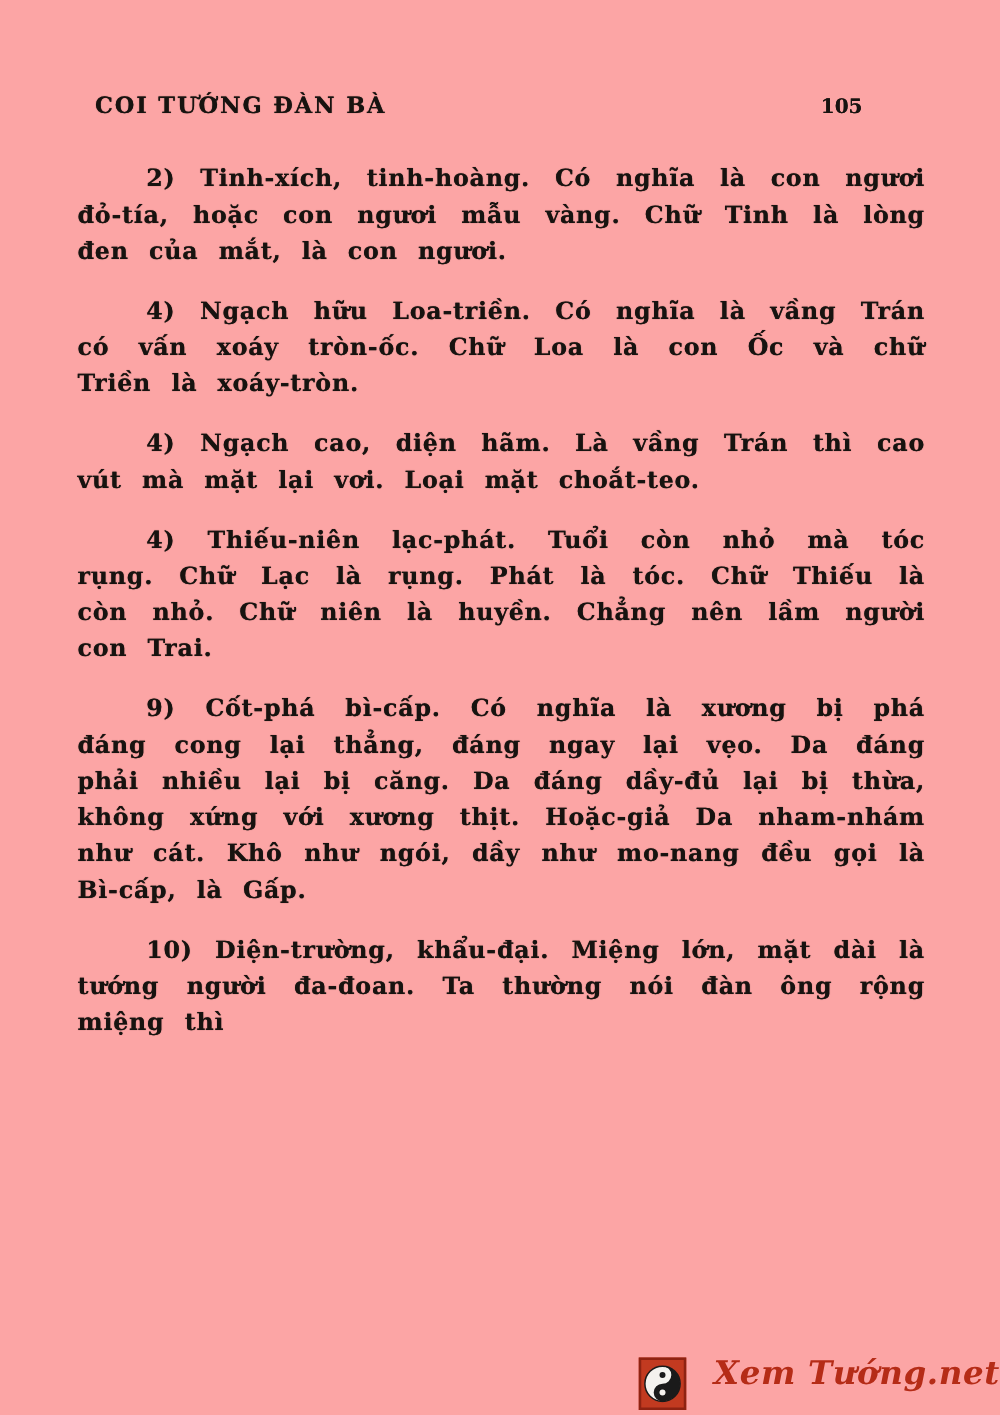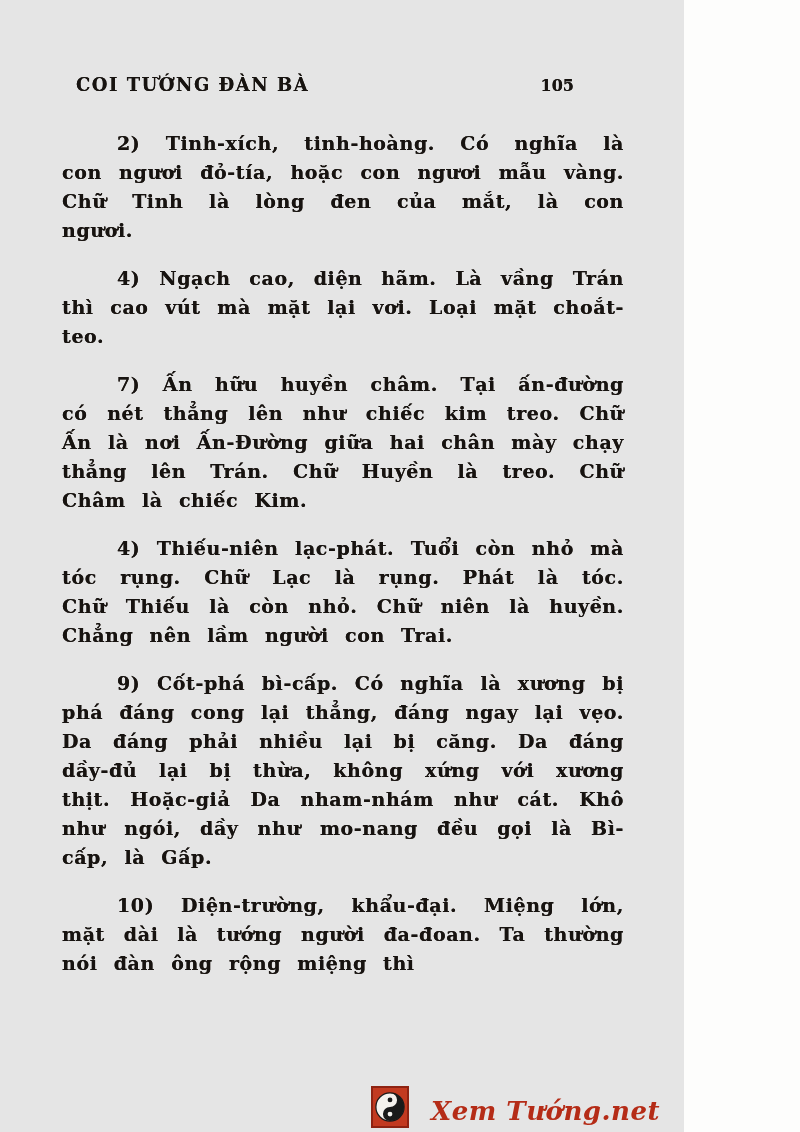--- a/index.html
+++ b/index.html
@@ -2,23 +2,23 @@
 <html><head>
 <meta charset="utf-8">
 <style>
   html, body {
     margin: 0;
     padding: 0;
     background: #fdfdfc;
   }
   .page {
     position: relative;
-    width: 684px;
+    width: 800px;
     height: 1132px;
-    background: #e5e5e5;
+    background: #fca5a5;
     overflow: hidden;
     font-family: "DejaVu Serif", "Liberation Serif", serif;
     color: #171310;
     box-sizing: border-box;
     padding: 74px 60px 16px 62px;
   }
   .running-header {
     display: flex;
     justify-content: space-between;
     align-items: baseline;
@@ -44,24 +44,24 @@
     text-align: justify;
     text-indent: 55px;
     letter-spacing: 0.6px;
     word-spacing: 9px;
     text-shadow: 0 0 0.6px rgba(25,18,12,0.85);
   }
   .lead {
   }
   .watermark {
     position: absolute;
-    right: 24px;
+    right: 0;
     bottom: 4px;
     display: flex;
-    align-items: flex-end;
+    align-items: flex-start;
     gap: 22px;
   }
   .yinyang-box {
     width: 38px;
     height: 42px;
     background: #c23a20;
     border: 2px solid #8e2312;
     display: flex;
     align-items: center;
     justify-content: center;
@@ -87,26 +87,26 @@
     <span class="running-title">COI TƯỚNG ĐÀN BÀ</span>
     <span class="page-number">105</span>
   </div>
 
   <div class="body-text">
     <p>
       <span class="lead">2) Tinh-xích, tinh-hoàng.</span>
       <span>Có nghĩa là con ngươi đỏ-tía, hoặc con ngươi mẫu vàng. Chữ Tinh là lòng đen của mắt, là con ngươi.</span>
     </p>
     <p>
+      <span class="lead">4) Ngạch hữu Loa-triền.</span>
+      <span>Có nghĩa là vầng Trán có vấn xoáy tròn-ốc. Chữ Loa là con Ốc và chữ Triền là xoáy-tròn.</span>
+    </p>
+    <p>
       <span class="lead">4) Ngạch cao, diện hãm.</span>
       <span>Là vầng Trán thì cao vút mà mặt lại vơi. Loại mặt choắt-teo.</span>
-    </p>
-    <p>
-      <span class="lead">7) Ấn hữu huyền châm.</span>
-      <span>Tại ấn-đường có nét thẳng lên như chiếc kim treo. Chữ Ấn là nơi Ấn-Đường giữa hai chân mày chạy thẳng lên Trán. Chữ Huyền là treo. Chữ Châm là chiếc Kim.</span>
     </p>
     <p>
       <span class="lead">4) Thiếu-niên lạc-phát.</span>
       <span>Tuổi còn nhỏ mà tóc rụng. Chữ Lạc là rụng. Phát là tóc. Chữ Thiếu là còn nhỏ. Chữ niên là huyền. Chẳng nên lầm người con Trai.</span>
     </p>
     <p>
       <span class="lead">9) Cốt-phá bì-cấp.</span>
       <span>Có nghĩa là xương bị phá đáng cong lại thẳng, đáng ngay lại vẹo. Da đáng phải nhiều lại bị căng. Da đáng dầy-đủ lại bị thừa, không xứng với xương thịt. Hoặc-giả Da nham-nhám như cát. Khô như ngói, dầy như mo-nang đều gọi là Bì-cấp, là Gấp.</span>
     </p>
     <p>

